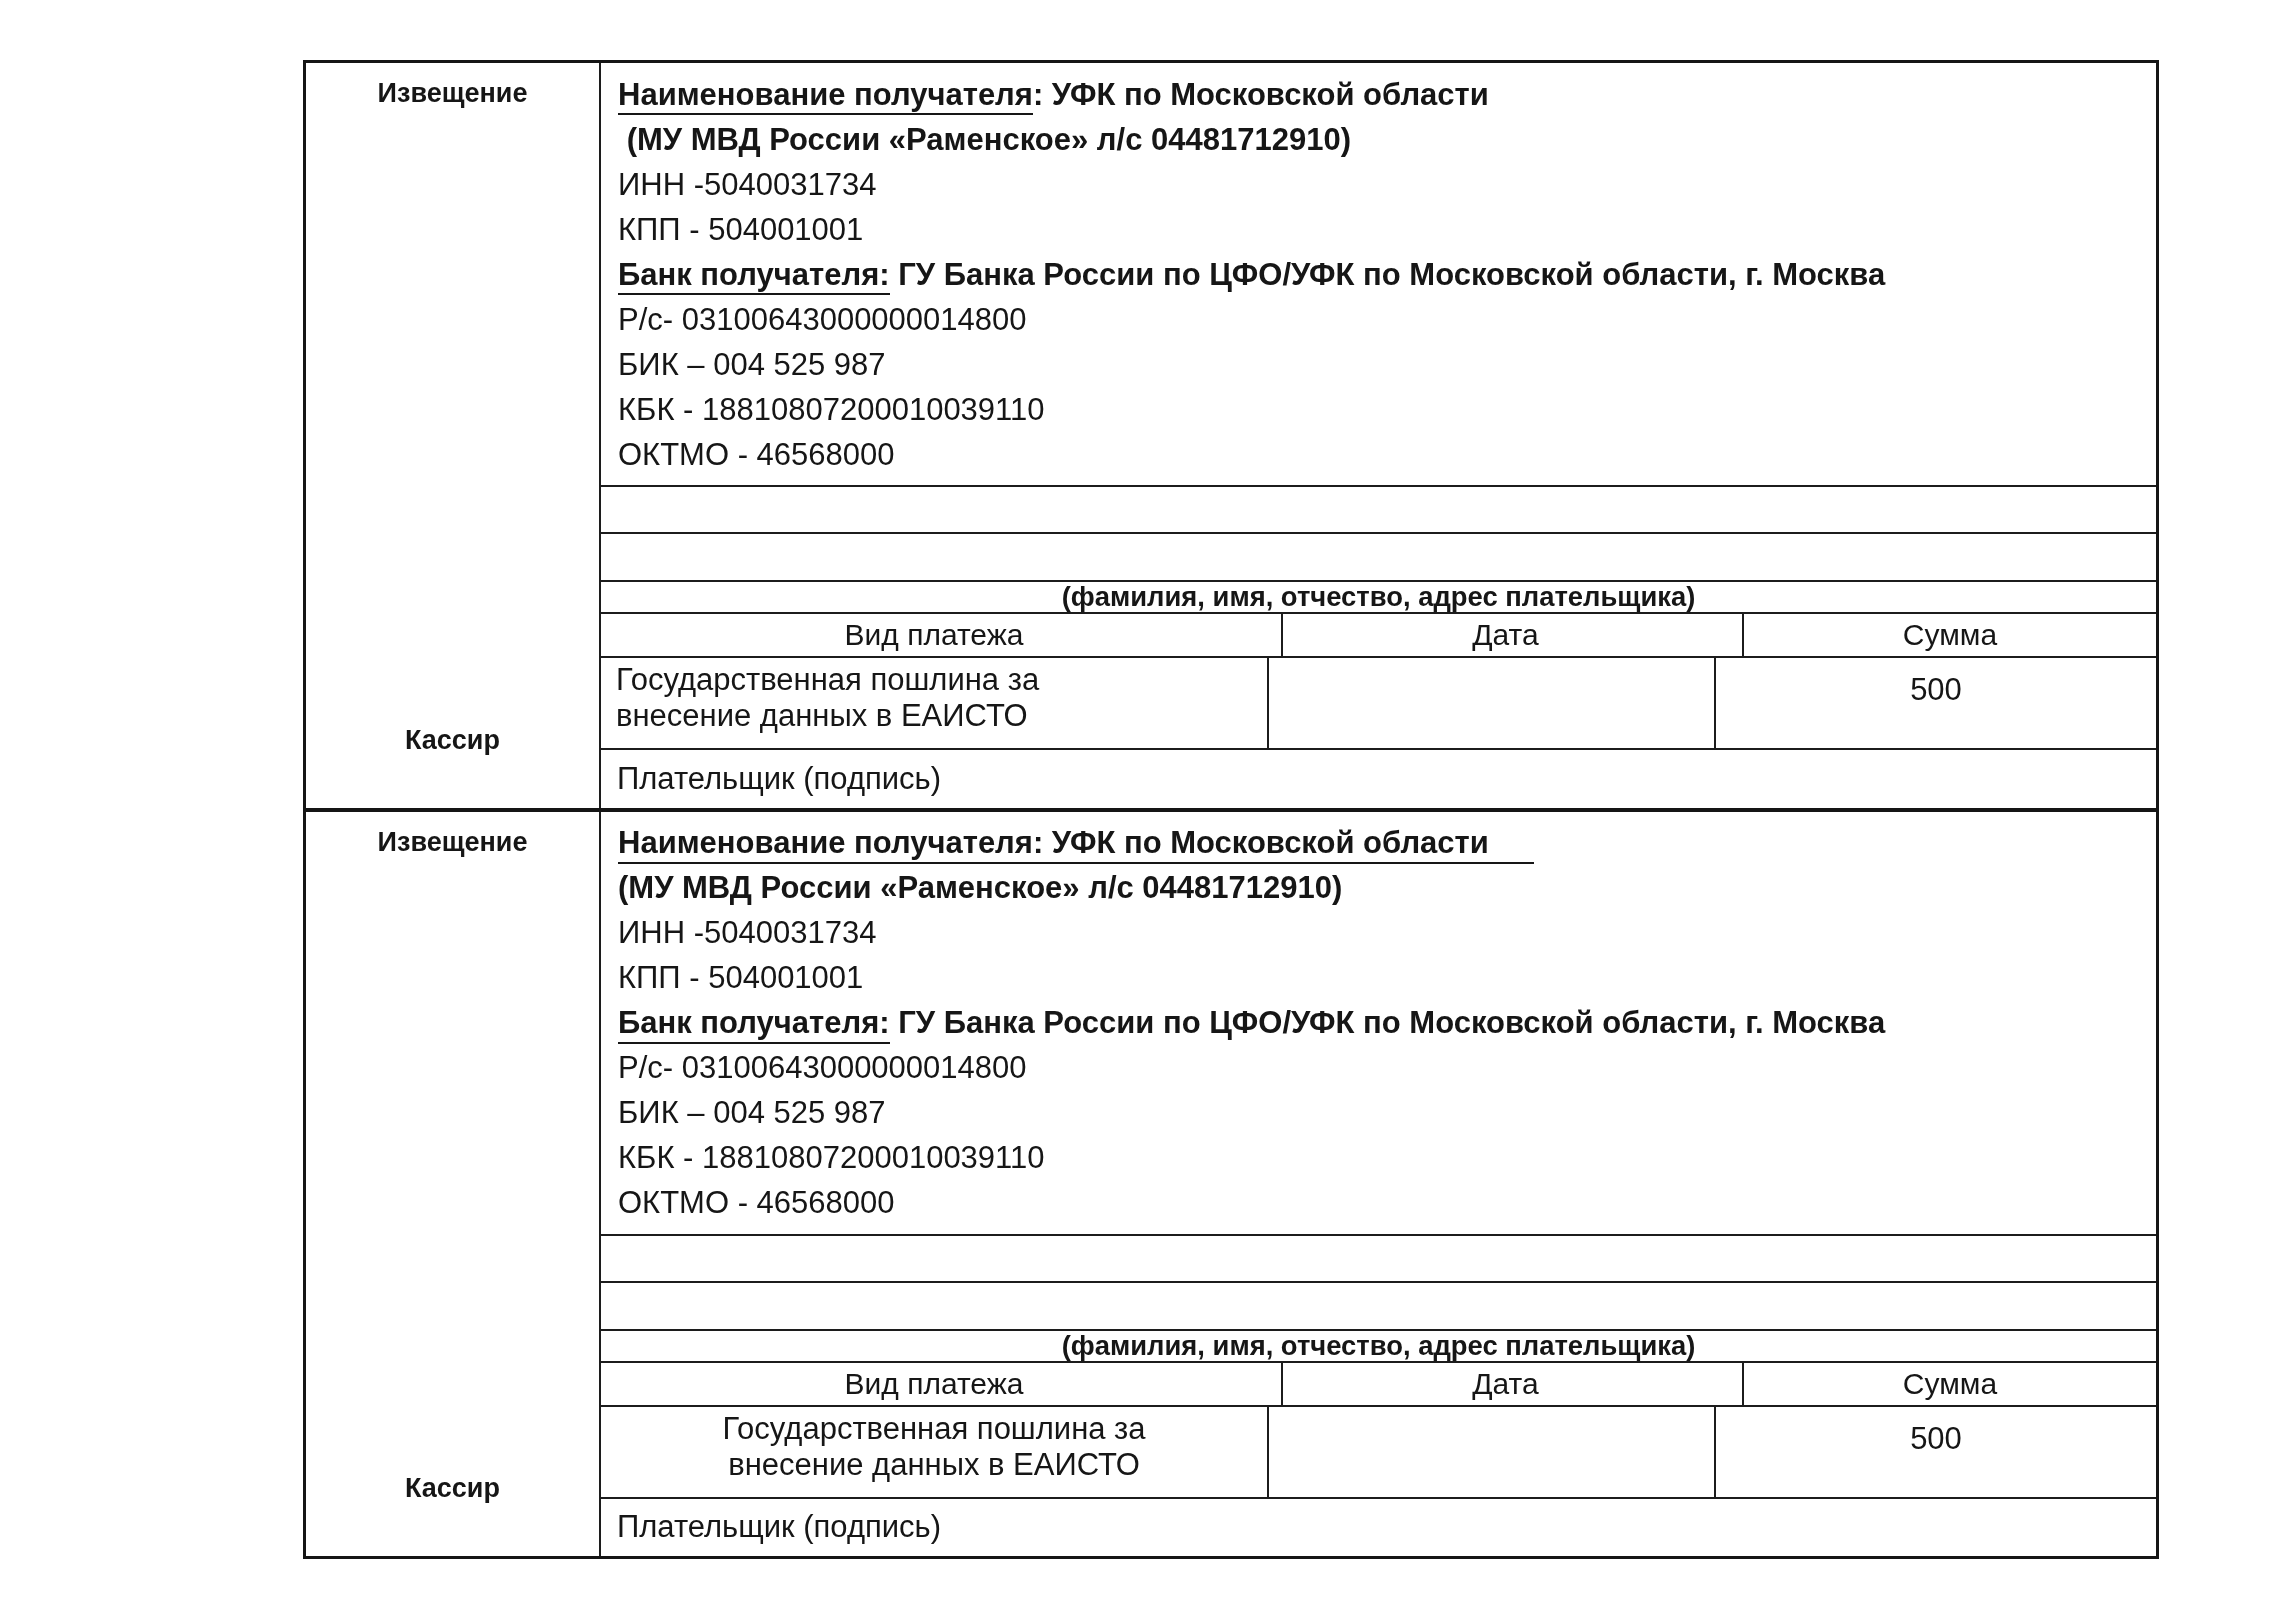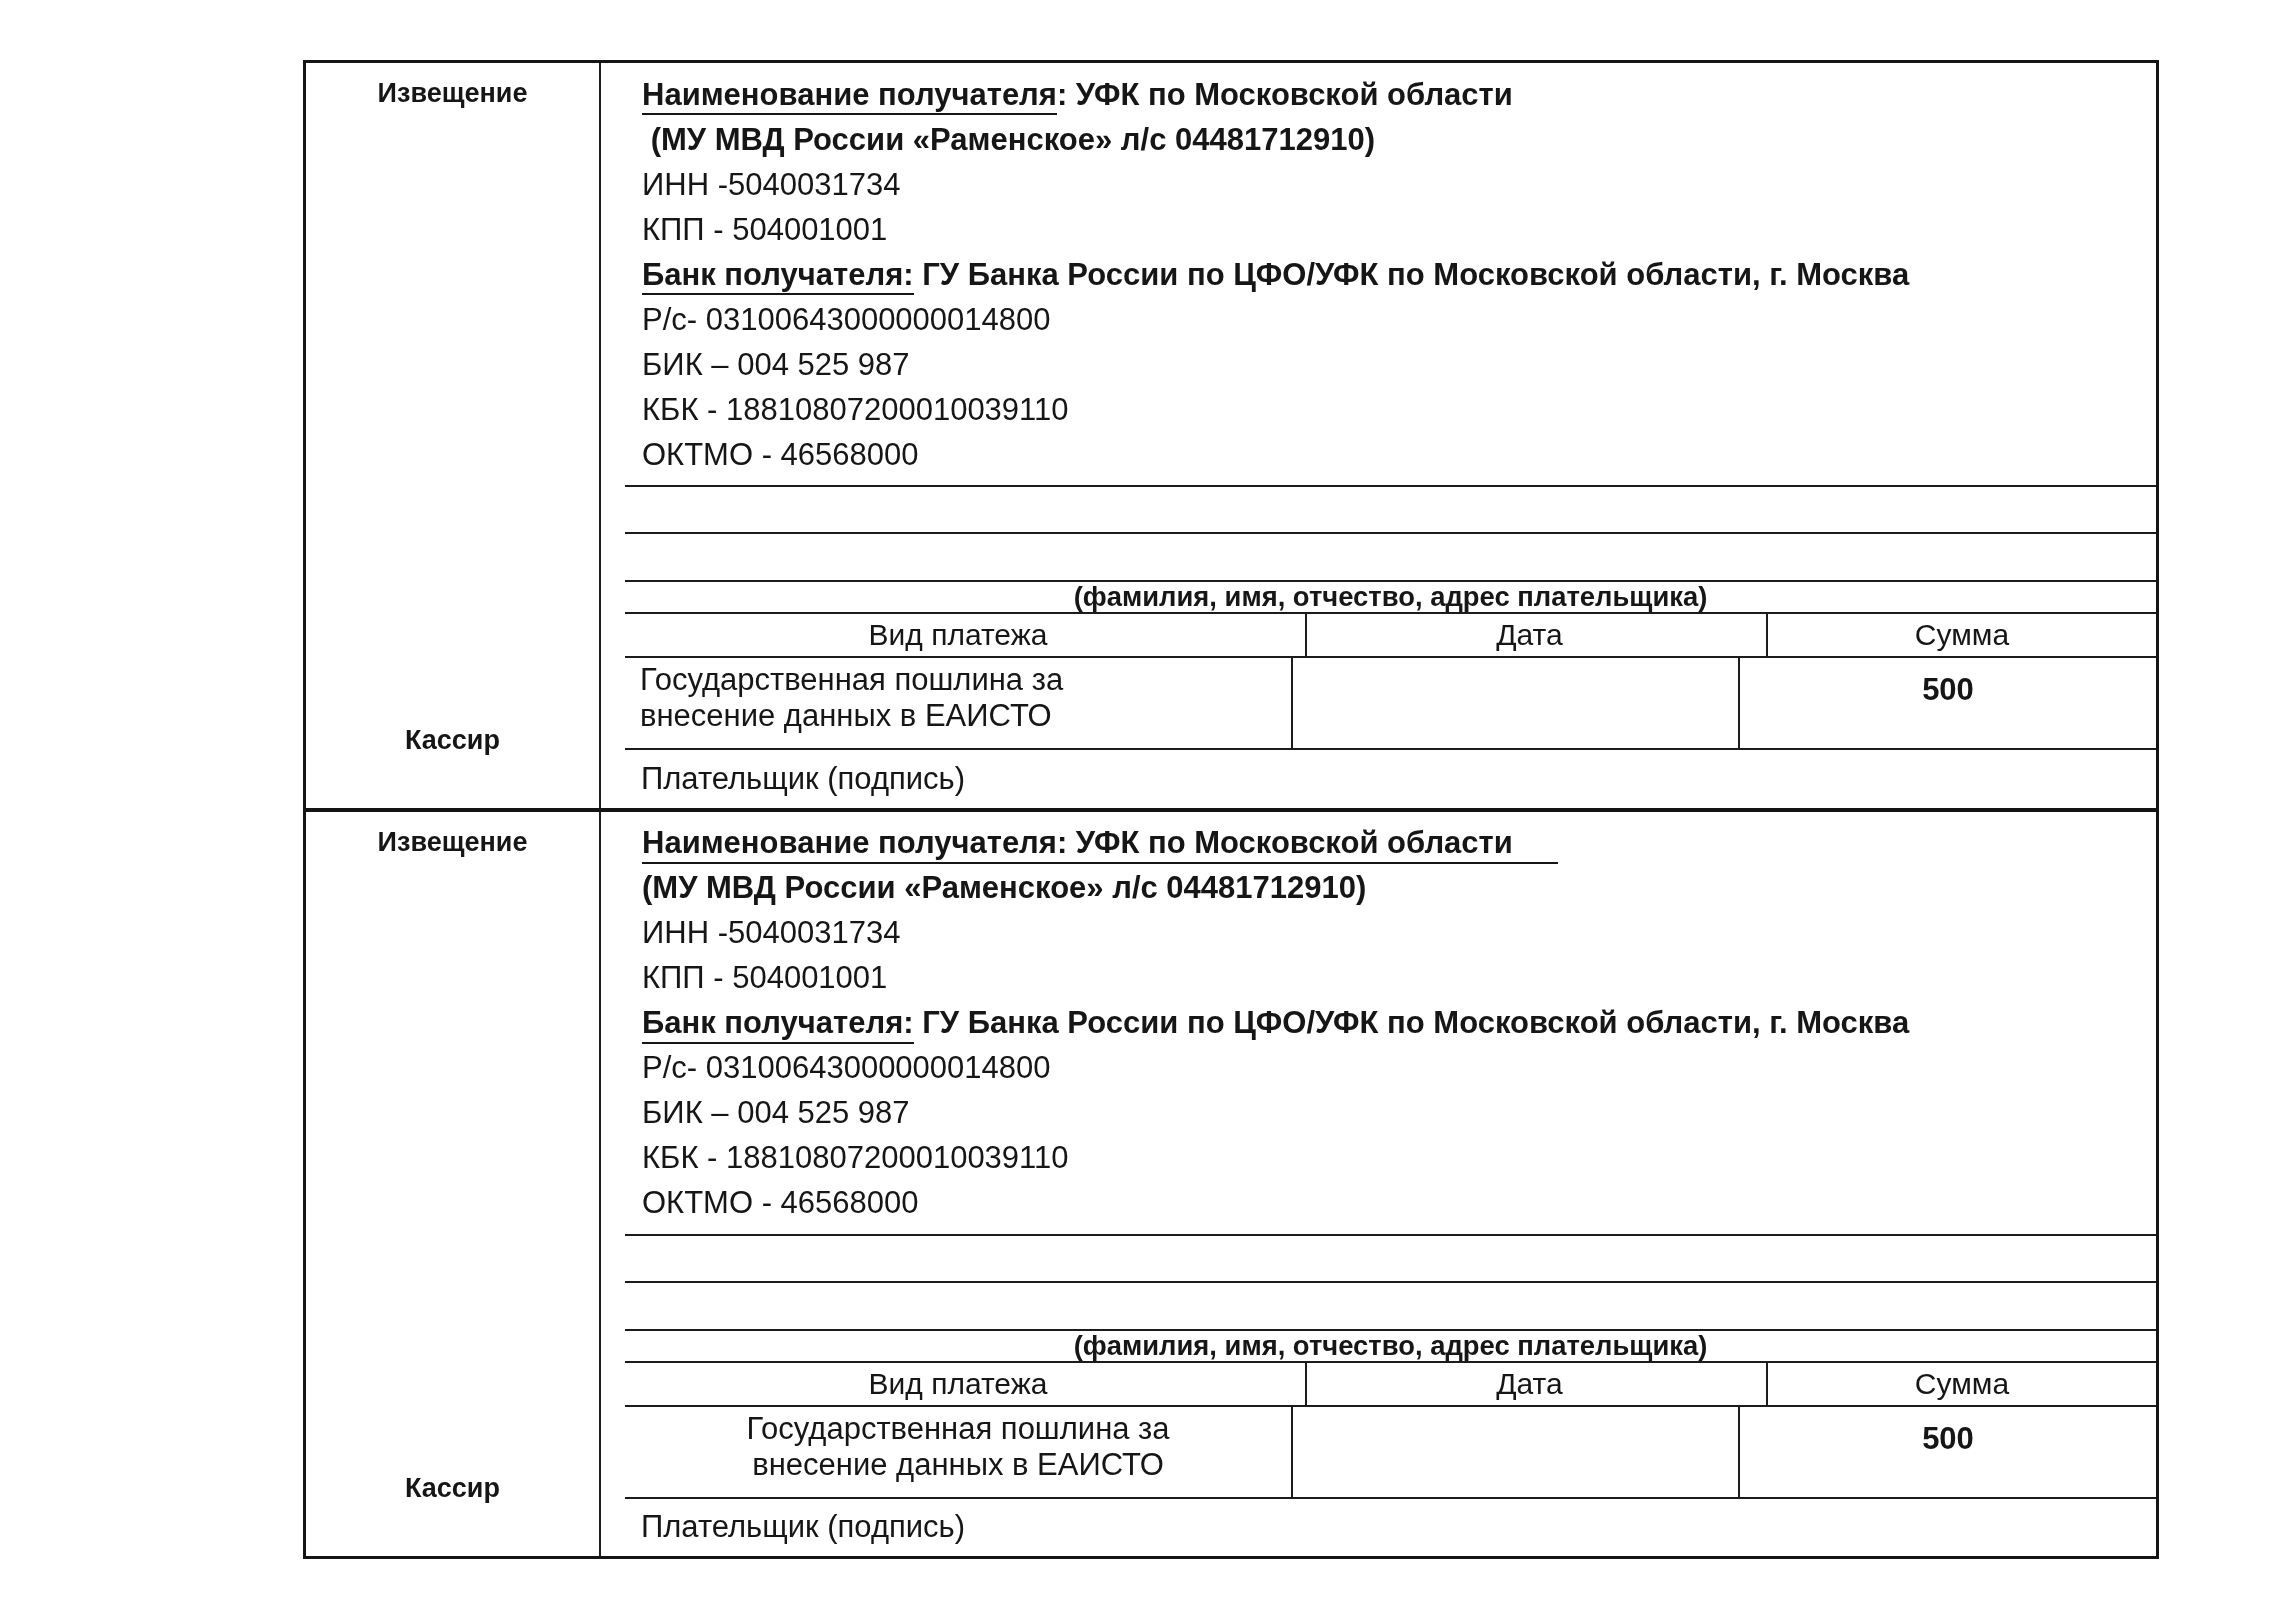--- a/index.html
+++ b/index.html
@@ -23,21 +23,21 @@
   .left-col{
     width:295px;flex:0 0 295px;
     border-right:2.8px solid #1c1c1c;
     box-sizing:border-box;
     display:flex;flex-direction:column;
     justify-content:space-between;align-items:center;
     padding:11.4px 0 49px 0;
   }
   .left-label{font-size:27px;font-weight:bold;line-height:38px;}
   .content-col{flex:1;display:flex;flex-direction:column;min-width:0;}
-  .row{box-sizing:border-box;border-bottom:2.8px solid #1c1c1c;margin-left:24px;}
+  .row{box-sizing:border-box;border-bottom:2.8px solid #1c1c1c;}
   .info-box{
     height:424px;
     padding:8.5px 15px 0 17px;
     font-size:31px;line-height:45px;
   }
   .line{white-space:pre-wrap;}
   .b{font-weight:bold;}
   .ul{border-bottom:2.8px solid #161616;display:inline-block;line-height:36px;padding-bottom:0.9px;}
   .ul.ext{padding-right:45px;}
   .blank-a{height:47px;}
@@ -53,21 +53,21 @@
   .header-row{height:44px;gap:14px;}
   .header-row > div{
     display:flex;align-items:center;justify-content:center;
     font-size:30px;
   }
   .data-row{height:92px;}
   .type-cell{padding-top:4px;font-size:31px;line-height:36px;}
   .type-cell.align-left{text-align:left;padding-left:15px;padding-right:13.2px;}
   .type-cell.align-center{text-align:center;}
   .date-cell{}
-  .amount-cell{text-align:center;padding-top:14px;font-size:31px;font-weight:bold;}
+  .amount-cell{text-align:center;padding-top:14px;font-size:31px;font-weight:normal;}
   .payer-row{
     flex:1;border-bottom:none;
     display:flex;align-items:center;
     padding-left:16px;font-size:31px;
   }
 </style>
 </head>
 <body>
 
 <div class="canvas">

